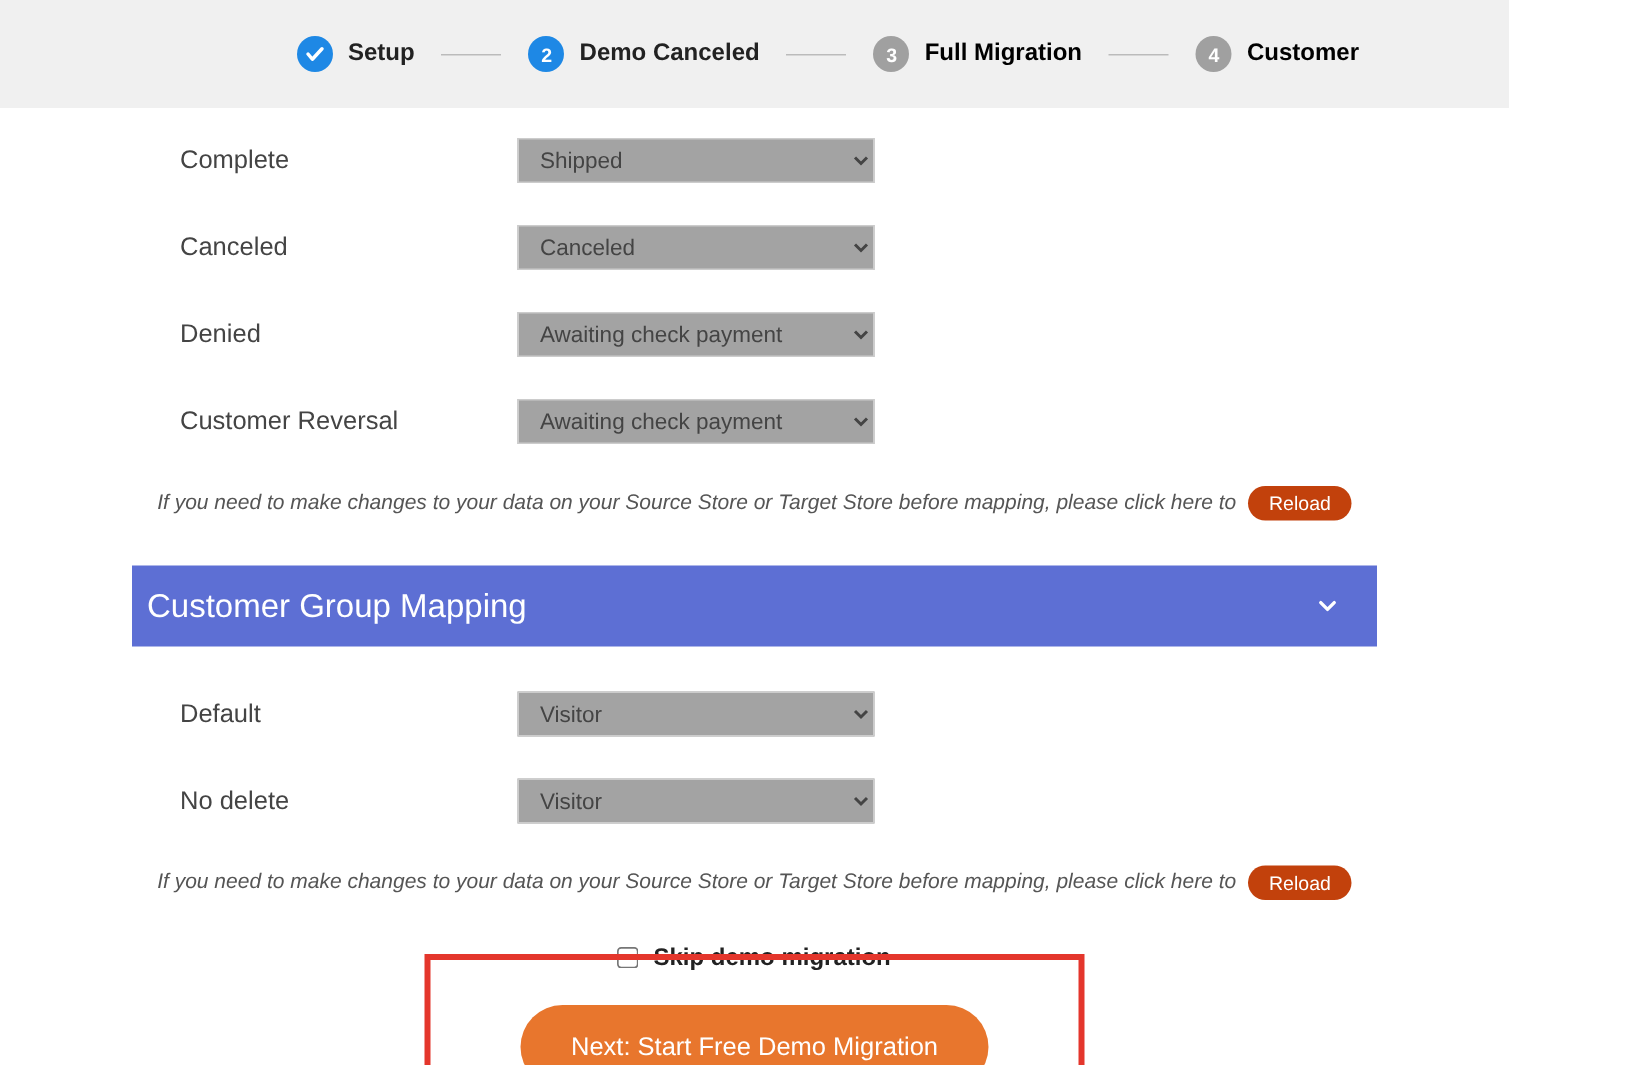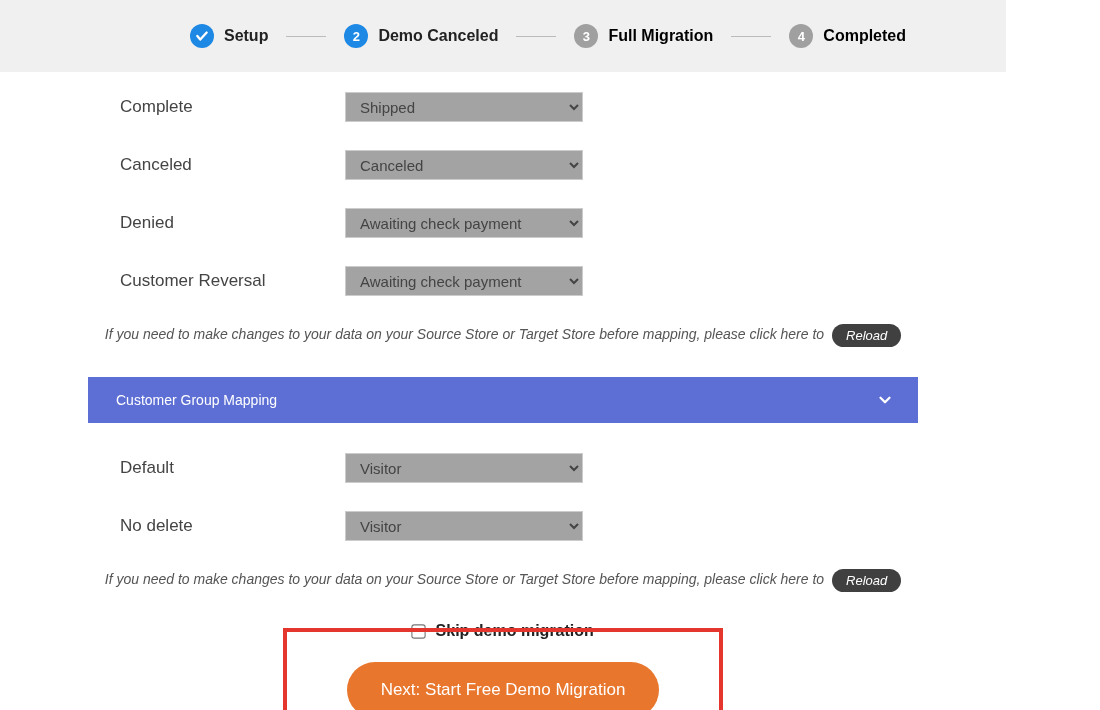--- a/index.html
+++ b/index.html
@@ -68,37 +68,36 @@
 
   .hint-row {
     text-align: center;
     font-style: italic;
     font-size: 14px;
     color: #555;
     margin: 6px 0 30px 0;
   }
   .reload-btn {
     display: inline-block;
-    background: #404040;
+    background: #c2410c;
     color: #fff;
     border: none;
     border-radius: 14px;
     padding: 4px 14px;
     font-size: 13px;
-    font-style: italic;
     cursor: pointer;
     vertical-align: middle;
     margin-left: 4px;
   }
 
   .section-header {
     background: #5d6fd4;
     color: #fff;
-    font-size: 14px;
-    padding: 14px 24px 14px 28px;
+    font-size: 22px;
+    padding: 14px 24px 14px 10px;
     margin: 0 88px 30px 88px;
     display: flex;
     justify-content: space-between;
     align-items: center;
     text-align: center;
   }
   .chevron-down {
     width: 18px; height: 18px;
   }
 
@@ -153,21 +152,21 @@
     <span class="step-label active">Demo Canceled</span>
   </div>
   <div class="step-connector"></div>
   <div class="step">
     <div class="step-circle inactive">3</div>
     <span class="step-label inactive">Full Migration</span>
   </div>
   <div class="step-connector"></div>
   <div class="step">
     <div class="step-circle inactive">4</div>
-    <span class="step-label inactive">Completed</span>
+    <span class="step-label inactive">Customer</span>
   </div>
 </div>
 
 <div class="content">
 
   <div class="form-row">
     <div class="form-label">Complete</div>
     <select class="mapping-select">
       <option>Shipped</option>
     </select>

